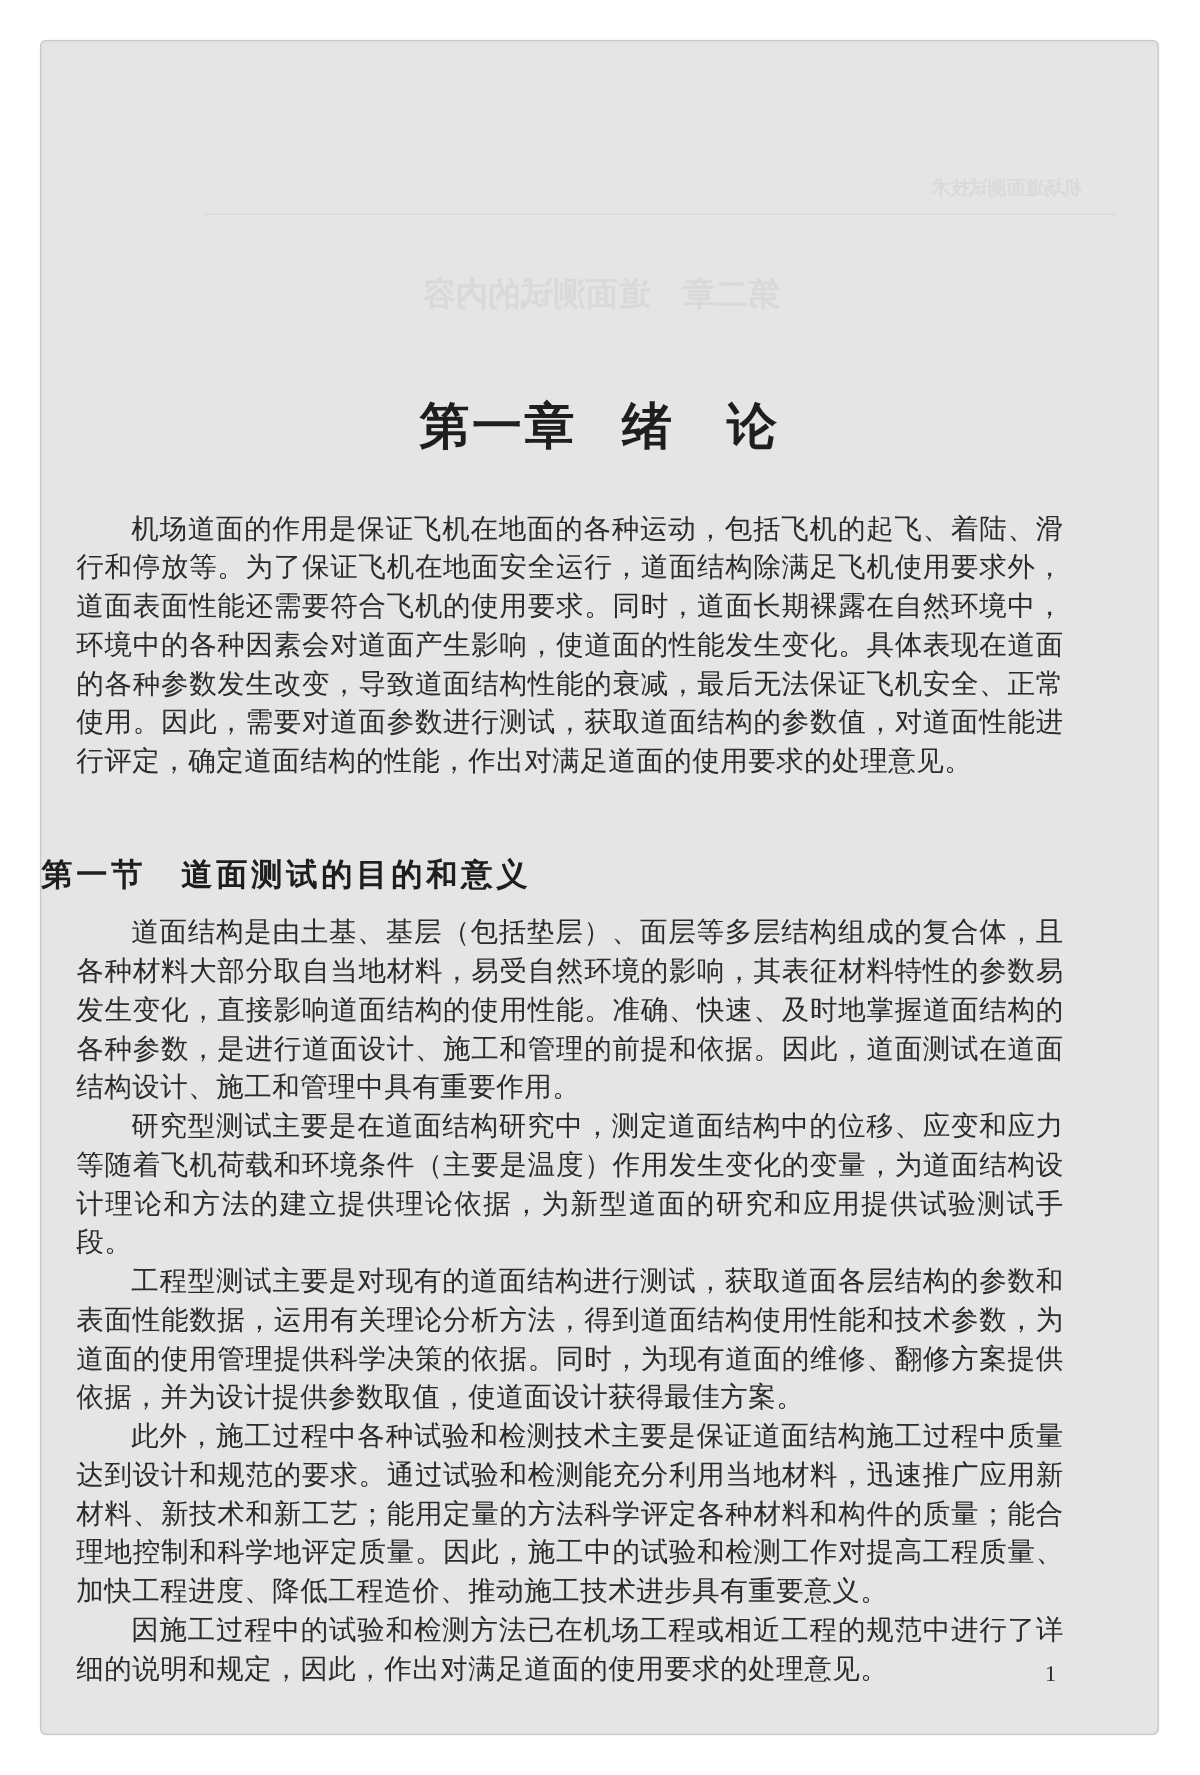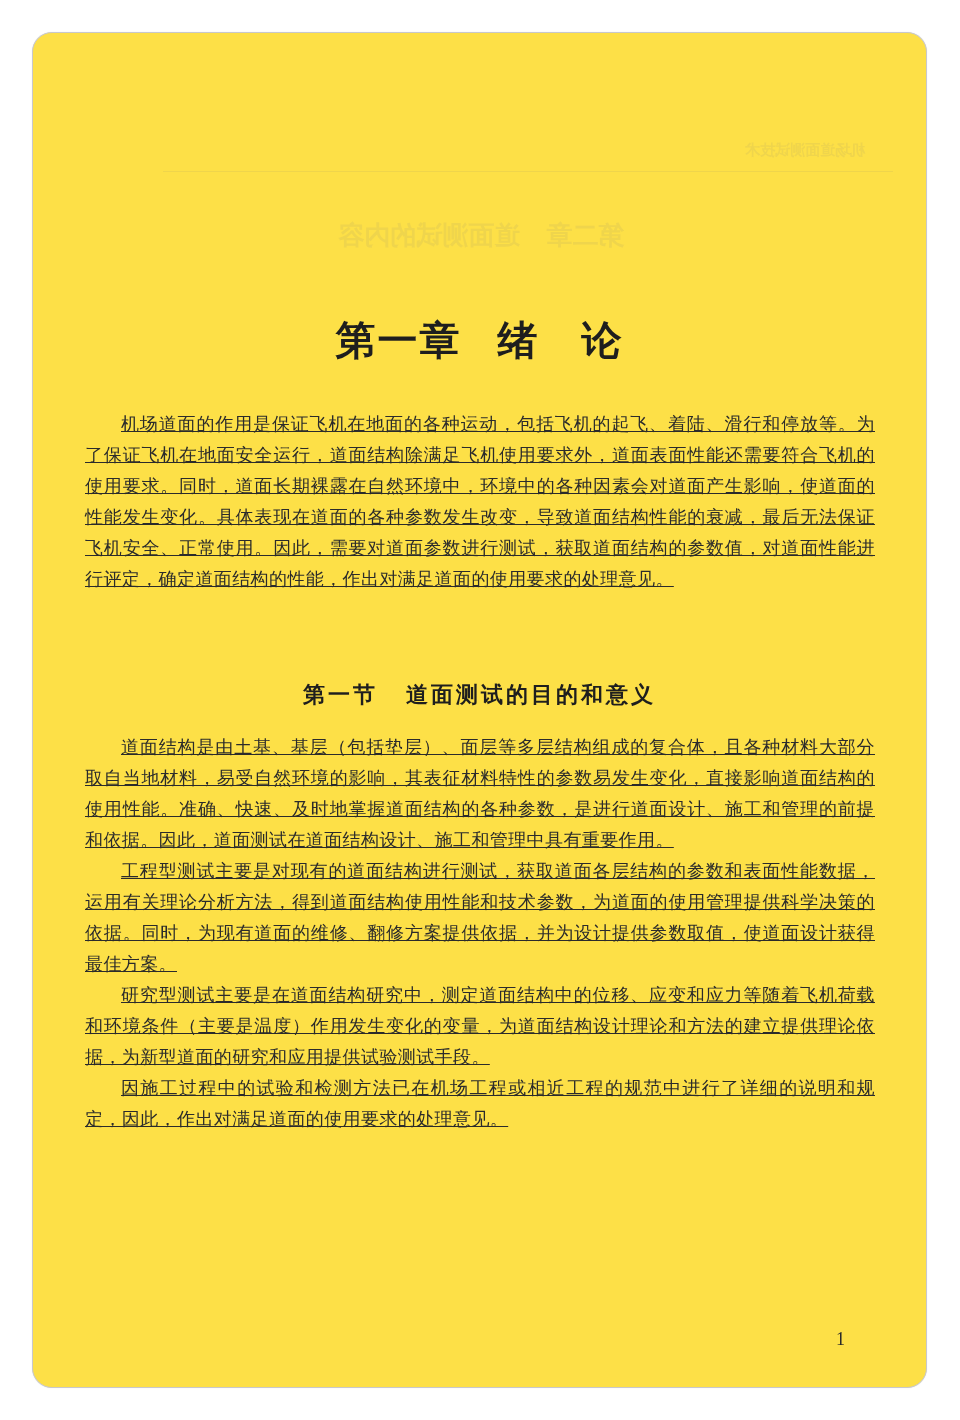--- a/index.html
+++ b/index.html
@@ -14,23 +14,23 @@
     overflow: hidden;
     font-family: "DejaVu Serif", "Liberation Serif", serif;
     color: #2a2a2a;
   }
   .page {
     position: absolute;
     left: 32px;
     top: 32px;
     width: 893px;
     height: 1354px;
-    background: #fde047;
+    background: #e5e5e5;
     border: 1.5px solid #c8c8cc;
-    border-radius: 20px;
+    border-radius: 5px;
     box-shadow: 0 0 1px rgba(0,0,0,0.15);
     overflow: hidden;
   }
   
   .ghost {
     position: absolute;
     color: rgba(120,120,130,0.10);
     font-family: "DejaVu Sans", sans-serif;
     pointer-events: none;
     white-space: nowrap;
@@ -59,37 +59,35 @@
     letter-spacing: 2px;
     color: #1e1e1e;
     word-spacing: 0;
   }
   .chapter-title .gap { display: inline-block; width: 36px; }
   .section-title {
     position: absolute;
     left: 0;
     top: 629px;
     width: 893px;
-    text-align: center;
     font-family: "DejaVu Serif", "Liberation Serif", serif;
-    font-size: 22px;
+    font-size: 25px;
     letter-spacing: 3px;
     color: #1e1e1e;
   }
   .section-title .gap { display: inline-block; width: 28px; }
   .text-block {
     position: absolute;
-    left: 52px;
+    left: 28px;
     width: 790px;
-    font-size: 18px;
+    font-size: 22px;
     line-height: 31px;
     text-align: justify;
     letter-spacing: 0.4px;
     color: #2b2b2b;
-    text-decoration: underline;
   }
   .text-block p {
     margin: 0;
     text-indent: 2em;
   }
   .block-1 { top: 375px; }
   .block-2 { top: 698px; }
   .page-number {
     position: absolute;
     left: 803px;
@@ -115,19 +113,20 @@
   <div class="text-block block-1">
     <p>机场道面的作用是保证飞机在地面的各种运动，包括飞机的起飞、着陆、滑行和停放等。为了保证飞机在地面安全运行，道面结构除满足飞机使用要求外，道面表面性能还需要符合飞机的使用要求。同时，道面长期裸露在自然环境中，环境中的各种因素会对道面产生影响，使道面的性能发生变化。具体表现在道面的各种参数发生改变，导致道面结构性能的衰减，最后无法保证飞机安全、正常使用。因此，需要对道面参数进行测试，获取道面结构的参数值，对道面性能进行评定，确定道面结构的性能，作出对满足道面的使用要求的处理意见。</p>
   </div>
 
   <h2 class="section-title">
     <span>第一节</span><span class="gap"></span><span>道面测试的目的和意义</span>
   </h2>
 
   <div class="text-block block-2">
     <p>道面结构是由土基、基层（包括垫层）、面层等多层结构组成的复合体，且各种材料大部分取自当地材料，易受自然环境的影响，其表征材料特性的参数易发生变化，直接影响道面结构的使用性能。准确、快速、及时地掌握道面结构的各种参数，是进行道面设计、施工和管理的前提和依据。因此，道面测试在道面结构设计、施工和管理中具有重要作用。</p>
+    <p>研究型测试主要是在道面结构研究中，测定道面结构中的位移、应变和应力等随着飞机荷载和环境条件（主要是温度）作用发生变化的变量，为道面结构设计理论和方法的建立提供理论依据，为新型道面的研究和应用提供试验测试手段。</p>
     <p>工程型测试主要是对现有的道面结构进行测试，获取道面各层结构的参数和表面性能数据，运用有关理论分析方法，得到道面结构使用性能和技术参数，为道面的使用管理提供科学决策的依据。同时，为现有道面的维修、翻修方案提供依据，并为设计提供参数取值，使道面设计获得最佳方案。</p>
-    <p>研究型测试主要是在道面结构研究中，测定道面结构中的位移、应变和应力等随着飞机荷载和环境条件（主要是温度）作用发生变化的变量，为道面结构设计理论和方法的建立提供理论依据，为新型道面的研究和应用提供试验测试手段。</p>
+    <p>此外，施工过程中各种试验和检测技术主要是保证道面结构施工过程中质量达到设计和规范的要求。通过试验和检测能充分利用当地材料，迅速推广应用新材料、新技术和新工艺；能用定量的方法科学评定各种材料和构件的质量；能合理地控制和科学地评定质量。因此，施工中的试验和检测工作对提高工程质量、加快工程进度、降低工程造价、推动施工技术进步具有重要意义。</p>
     <p>因施工过程中的试验和检测方法已在机场工程或相近工程的规范中进行了详细的说明和规定，因此，作出对满足道面的使用要求的处理意见。</p>
   </div>
 
   <div class="page-number">1</div>
 </div>
 
 </body></html>

